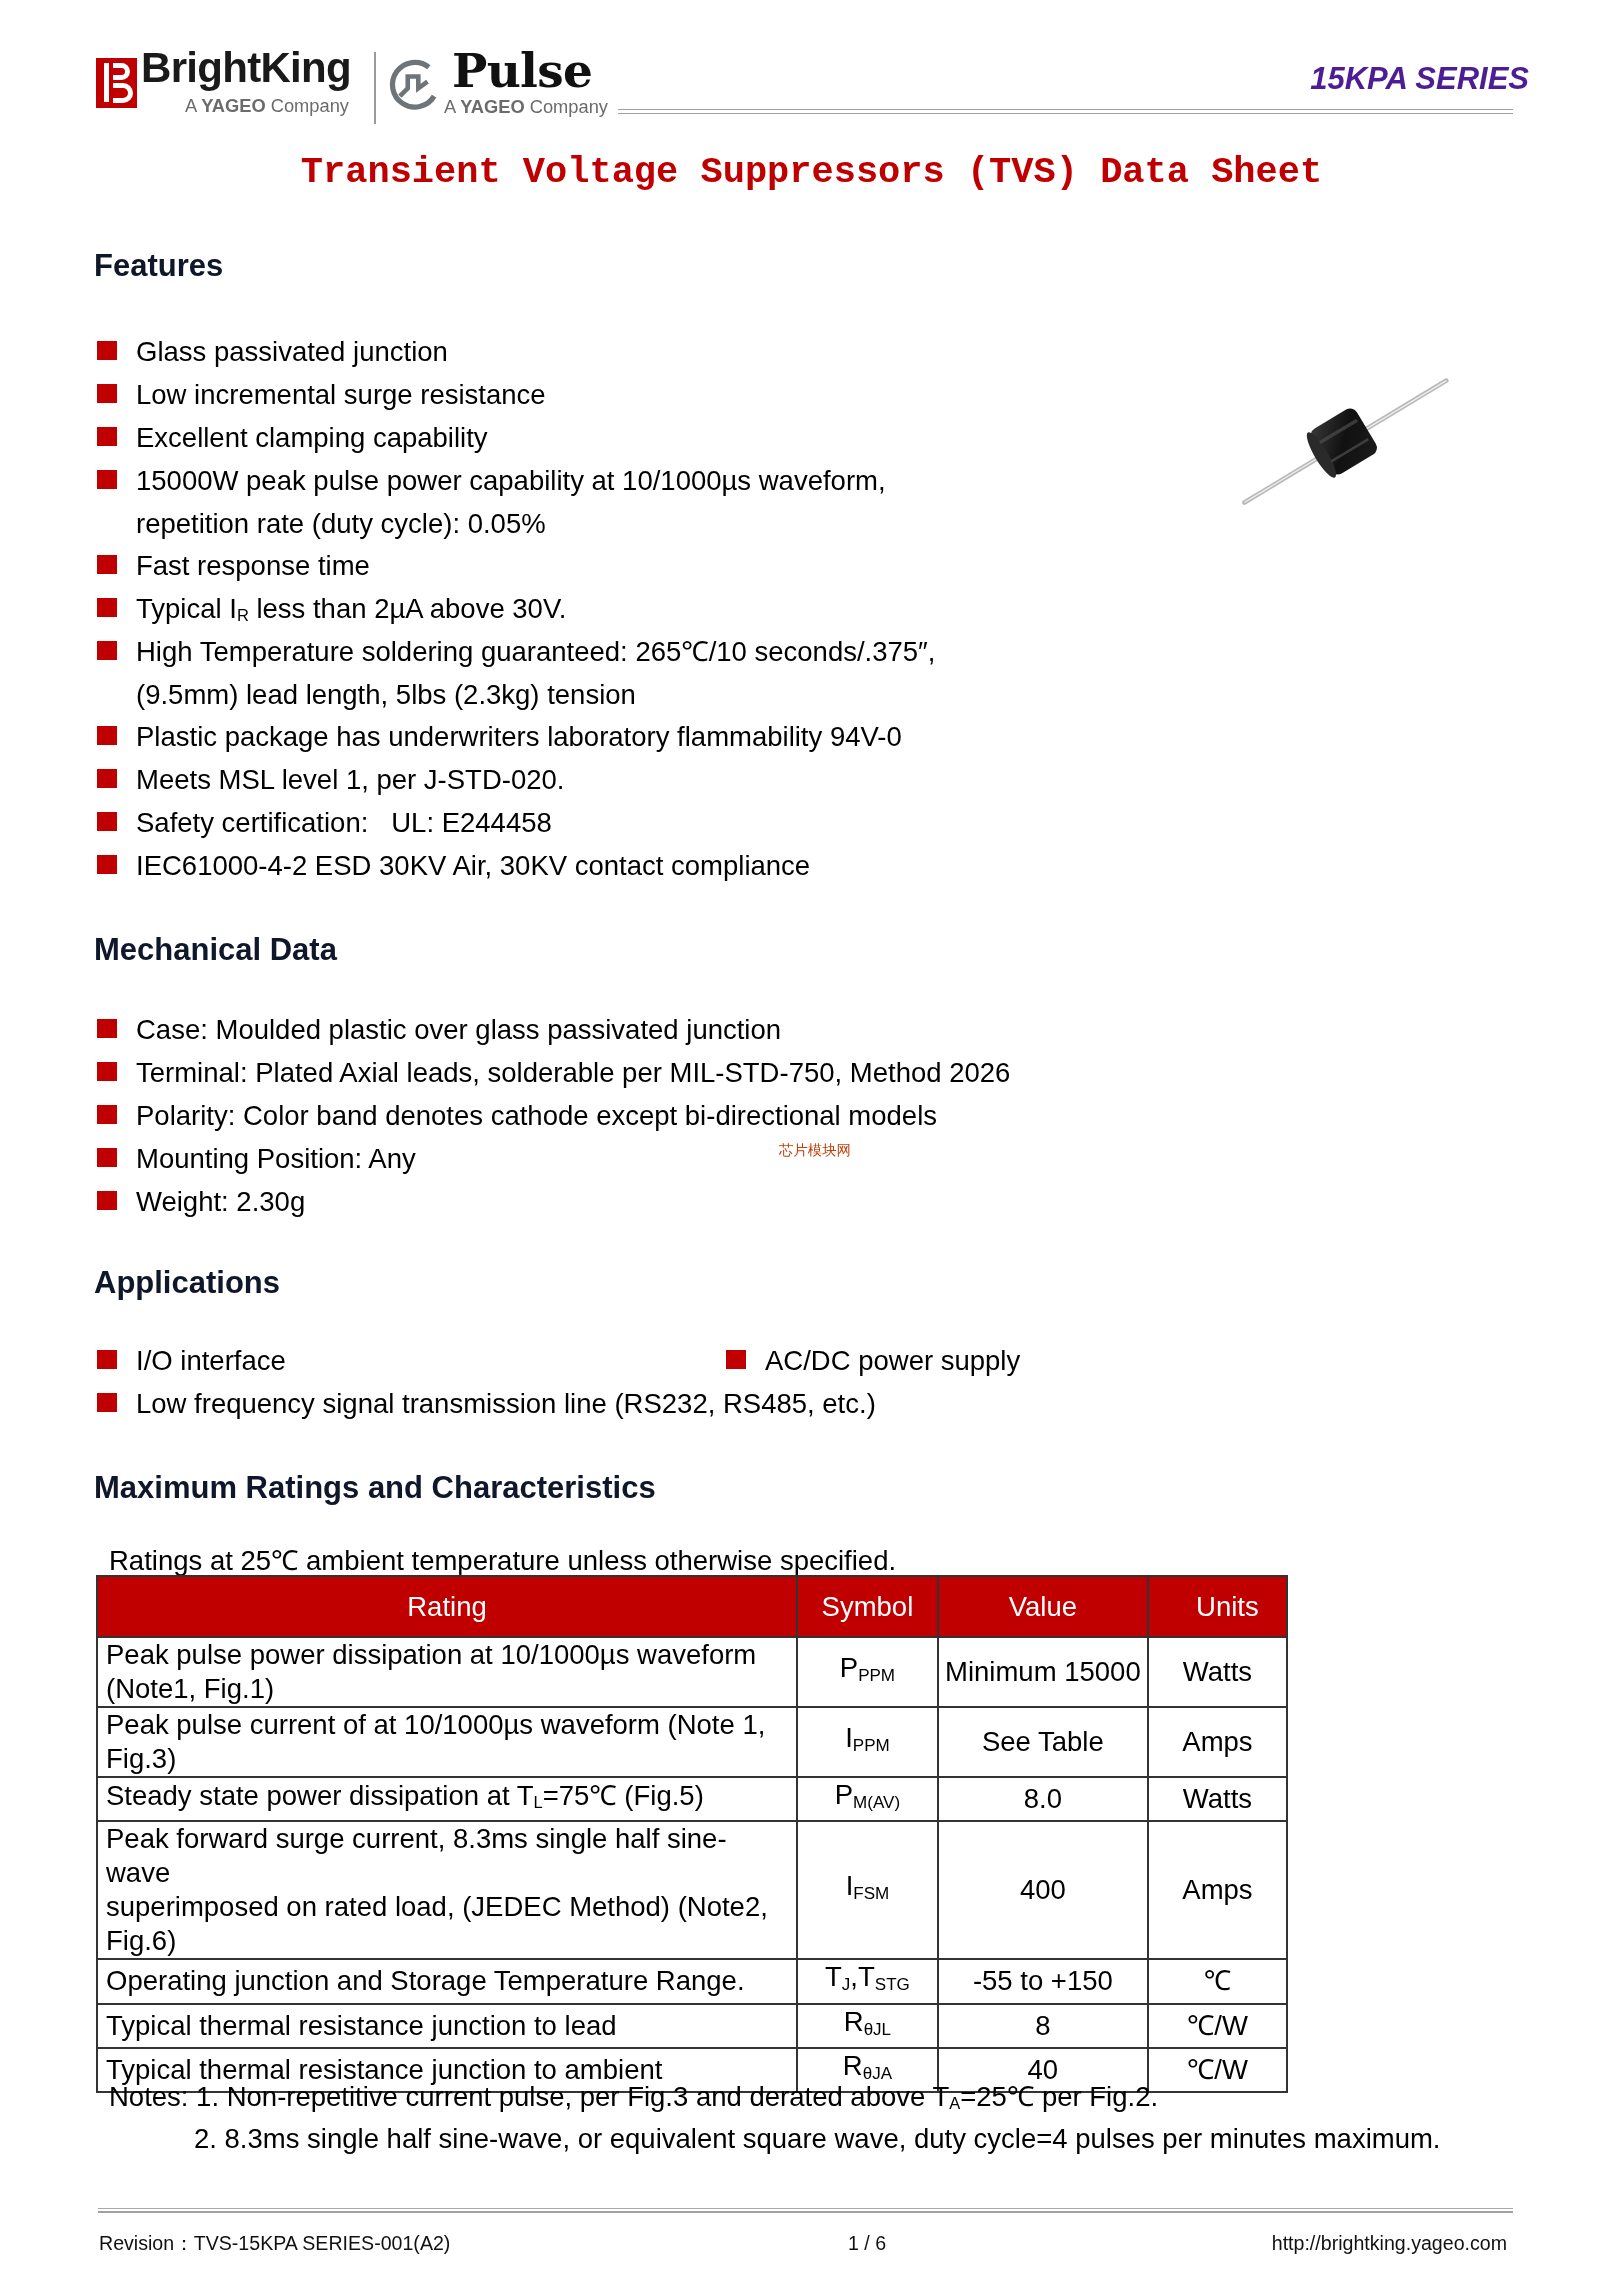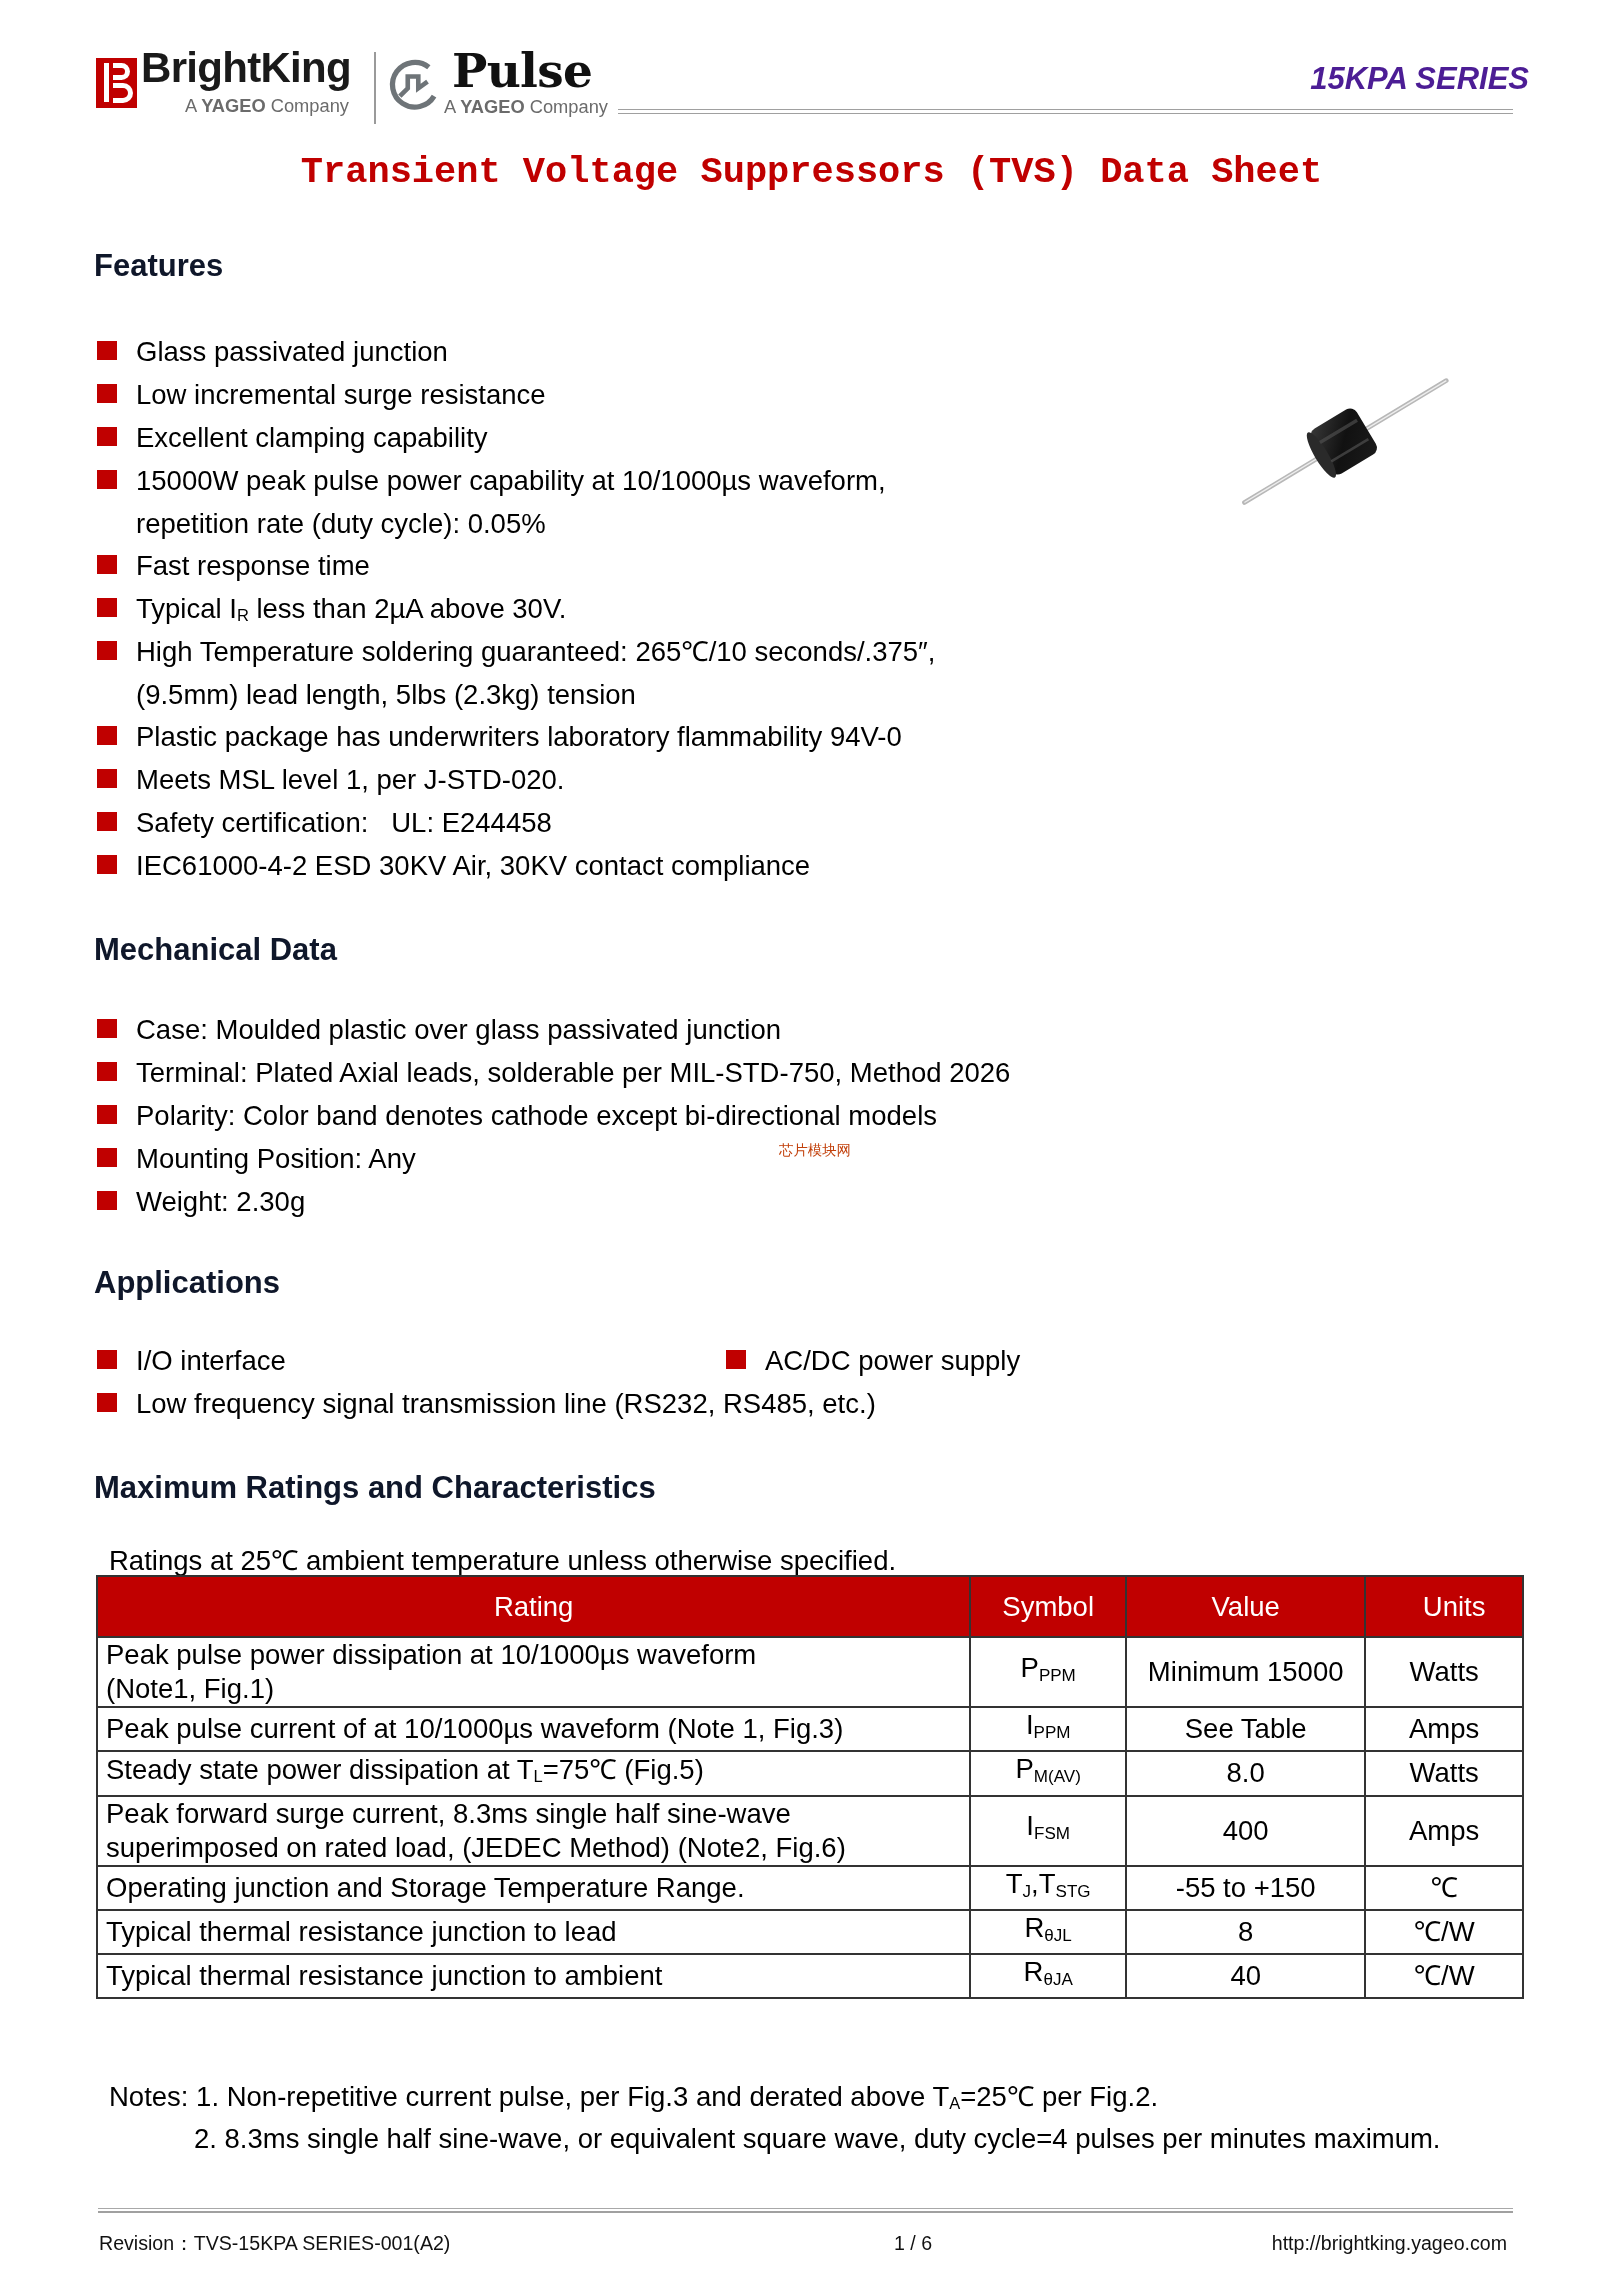--- a/index.html
+++ b/index.html
@@ -37,38 +37,38 @@
 
   
   .device { left: 1230px; top: 353px; width: 236px; height: 164px; }
 
   .watermark { left: 779px; top: 1143px; font-size: 14.4px; color: #c2410c; line-height: 1; }
 
   .app-col2 { left: 726px; }
 
   
   .ratings-caption { left: 109px; top: 1547px; font-size: 27.5px; line-height: 1; }
-  table.ratings { position: absolute; left: 96px; top: 1575px; width: 1428px; border-collapse: collapse; font-size: 27.5px; }
+  table.ratings { position: absolute; left: 96px; top: 1575px; width: 1192px; border-collapse: collapse; font-size: 27.5px; }
   table.ratings th, table.ratings td { border: 2px solid #333; }
   table.ratings th { background: #c00000; color: #fff; font-weight: normal; height: 61px; text-align: center; }
   table.ratings td { padding: 0 8px; line-height: 34px; }
   table.ratings td.c { text-align: center; padding: 0 5.2px; }
   .col-rating { width: 877px; }
   .col-symbol { width: 156px; }
   .col-value { width: 240px; }
   .col-units { width: 158px; padding-left: 20px; }
   .sym-sub { font-size: 0.62em; vertical-align: -0.25em; }
 
   .notes { left: 109px; font-size: 27.5px; line-height: 1; white-space: nowrap; }
 
   
   .footer-rule { left: 98px; top: 2208px; width: 1415px; height: 5.2px; border-top: 1.3px solid #a8a8a8; border-bottom: 2px solid #a0a0a0; }
   .footer-text { top: 2234px; font-size: 19.6px; line-height: 1; color: #111; }
   .footer-left { left: 99px; }
-  .footer-mid { left: 848px; margin-left: 46px; }
+  .footer-mid { left: 848px; }
   .footer-right { right: 116px; }
 </style>
 </head>
 <body>
 
 <div class="abs logo-bk-mark">
   <div class="b1"></div>
     <div class="b2"></div>
     <div class="b3"></div>
 </div>

